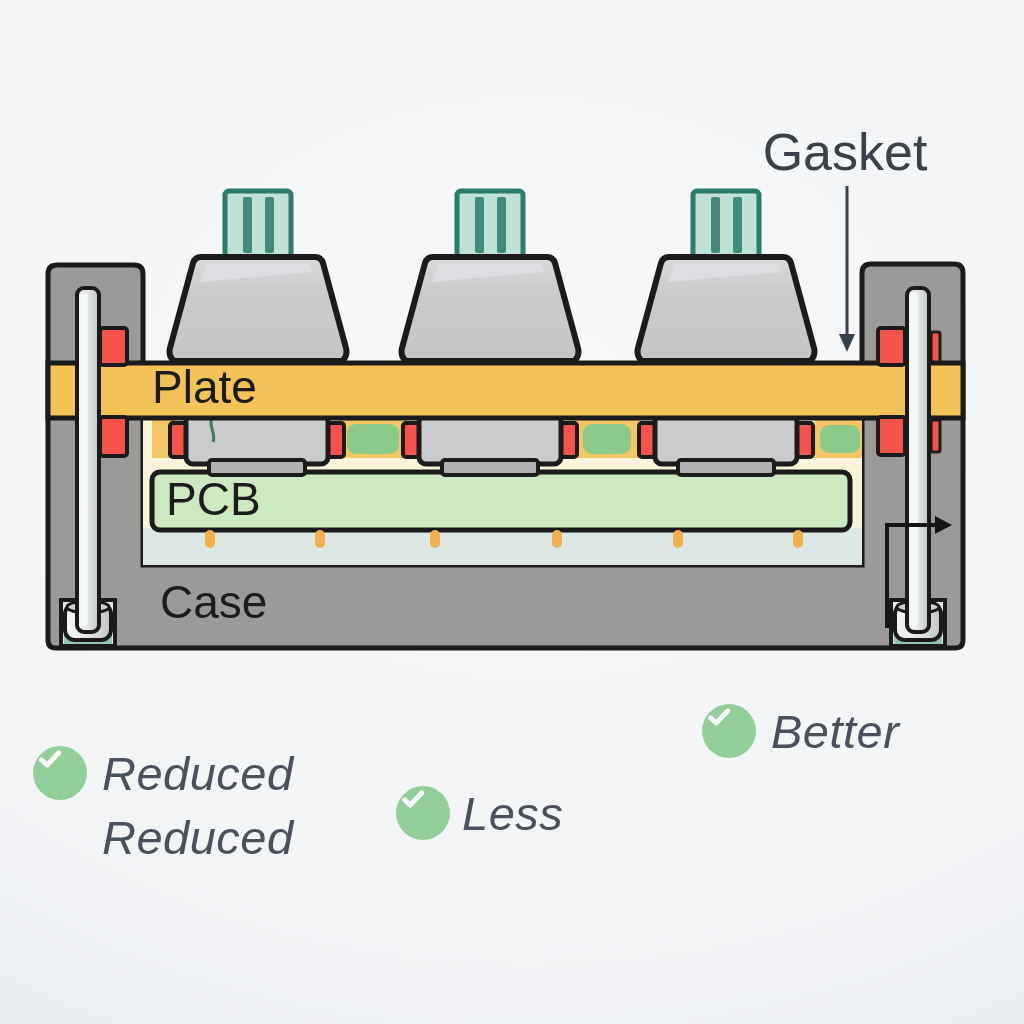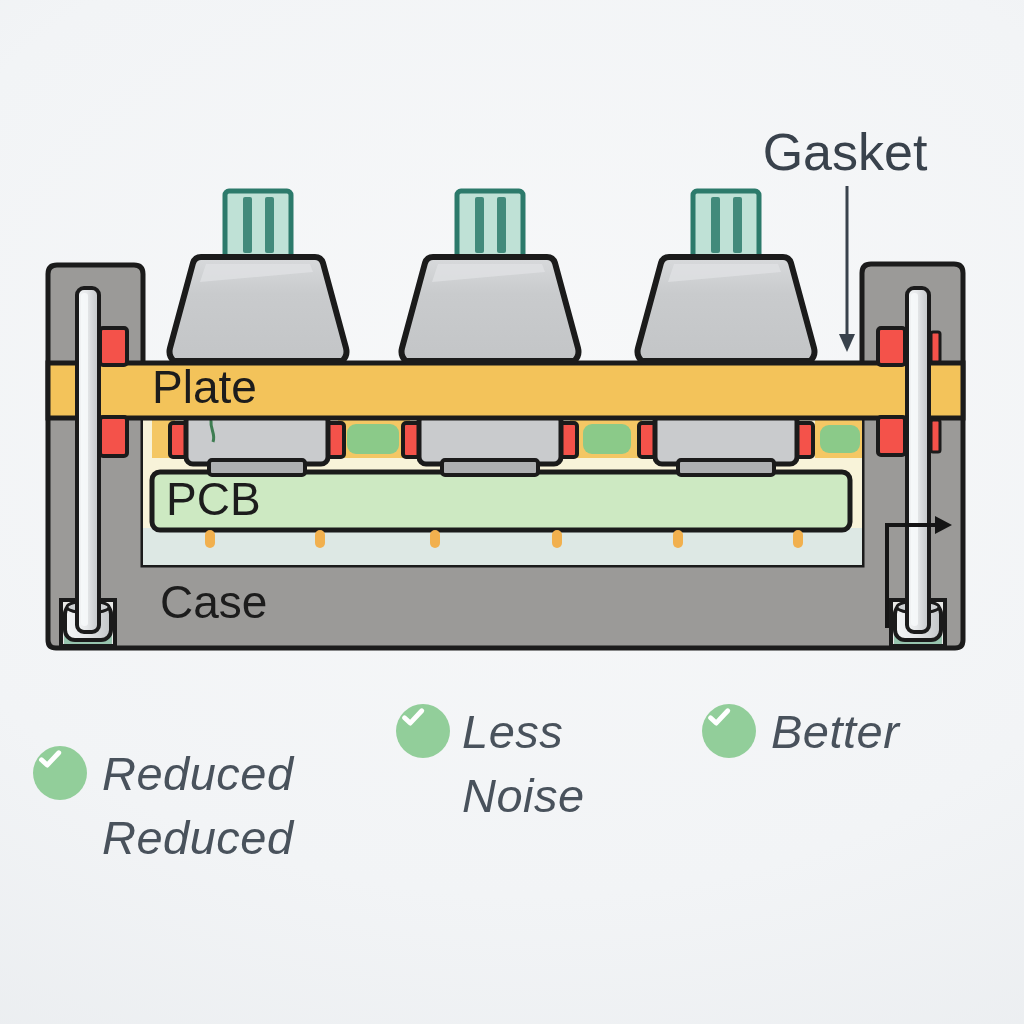--- a/index.html
+++ b/index.html
@@ -169,29 +169,28 @@
       <svg width="34" height="34" viewBox="0 0 24 24">
         <path d="M6 12.6 L10 16.3 L18.2 7.6" fill="none" stroke="#ffffff" stroke-width="3.4" stroke-linecap="round" stroke-linejoin="round"></path>
       </svg>
     </div>
     <div class="benefit-text">
       <span>Reduced</span>
       <span>Reduced</span>
     </div>
   </div>
 
-  <div class="benefit" style="left:396px;top:700px;gap:12px;">
+  <div class="benefit" style="left:396px;top:782px;gap:12px;">
     <div class="check-circle">
       <svg width="34" height="34" viewBox="0 0 24 24">
         <path d="M6 12.6 L10 16.3 L18.2 7.6" fill="none" stroke="#ffffff" stroke-width="3.4" stroke-linecap="round" stroke-linejoin="round"></path>
       </svg>
     </div>
     <div class="benefit-text">
       <span>Less</span>
-      <span>Noise</span>
     </div>
   </div>
 
   <div class="benefit" style="left:702px;top:700px;">
     <div class="check-circle">
       <svg width="34" height="34" viewBox="0 0 24 24">
         <path d="M6 12.6 L10 16.3 L18.2 7.6" fill="none" stroke="#ffffff" stroke-width="3.4" stroke-linecap="round" stroke-linejoin="round"></path>
       </svg>
     </div>
     <div class="benefit-text">

